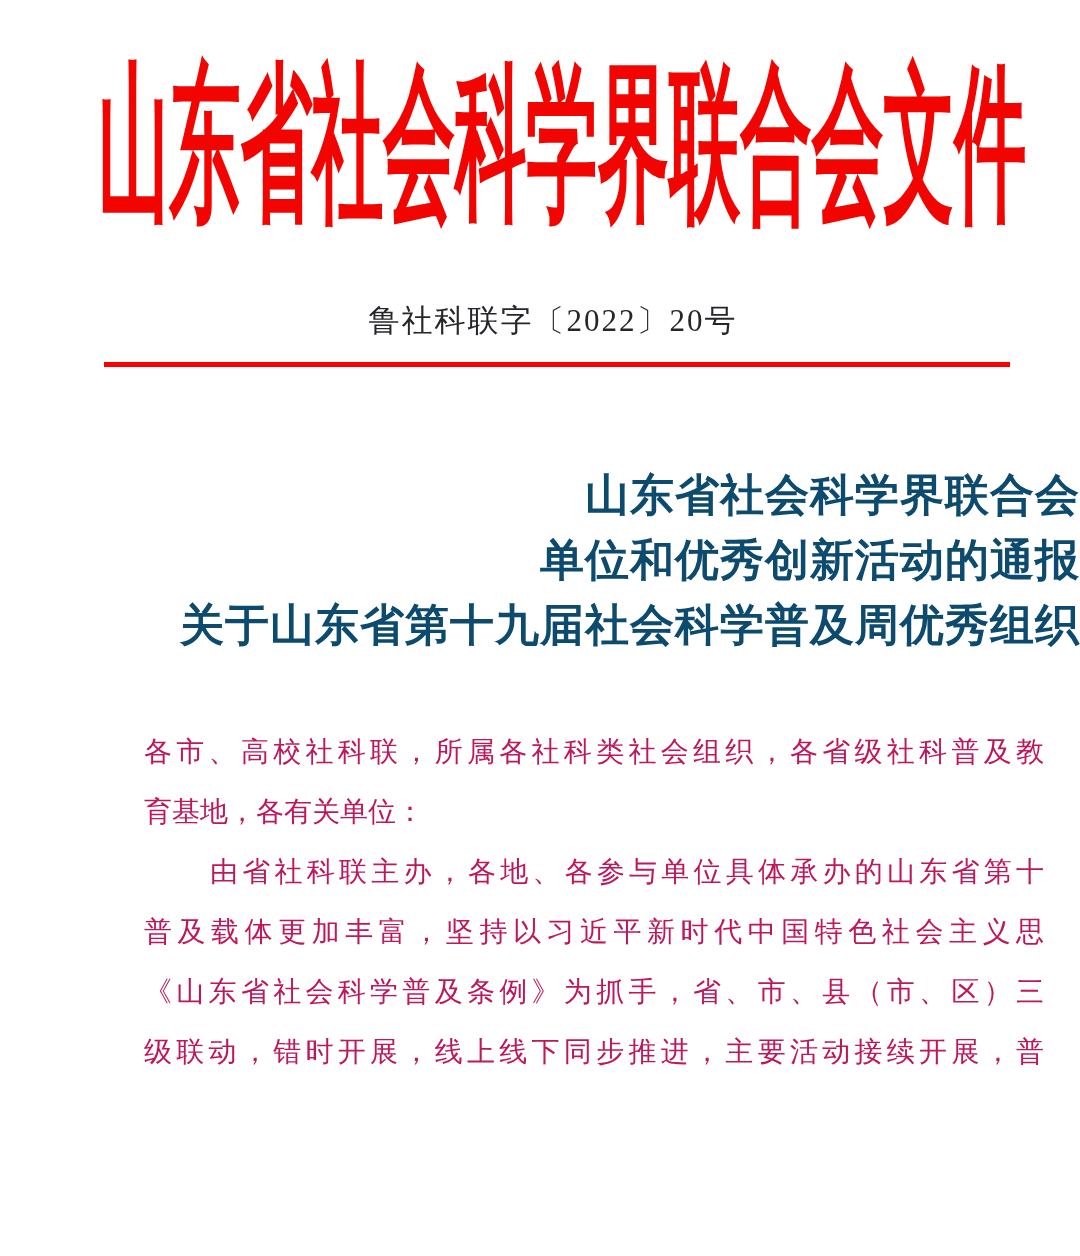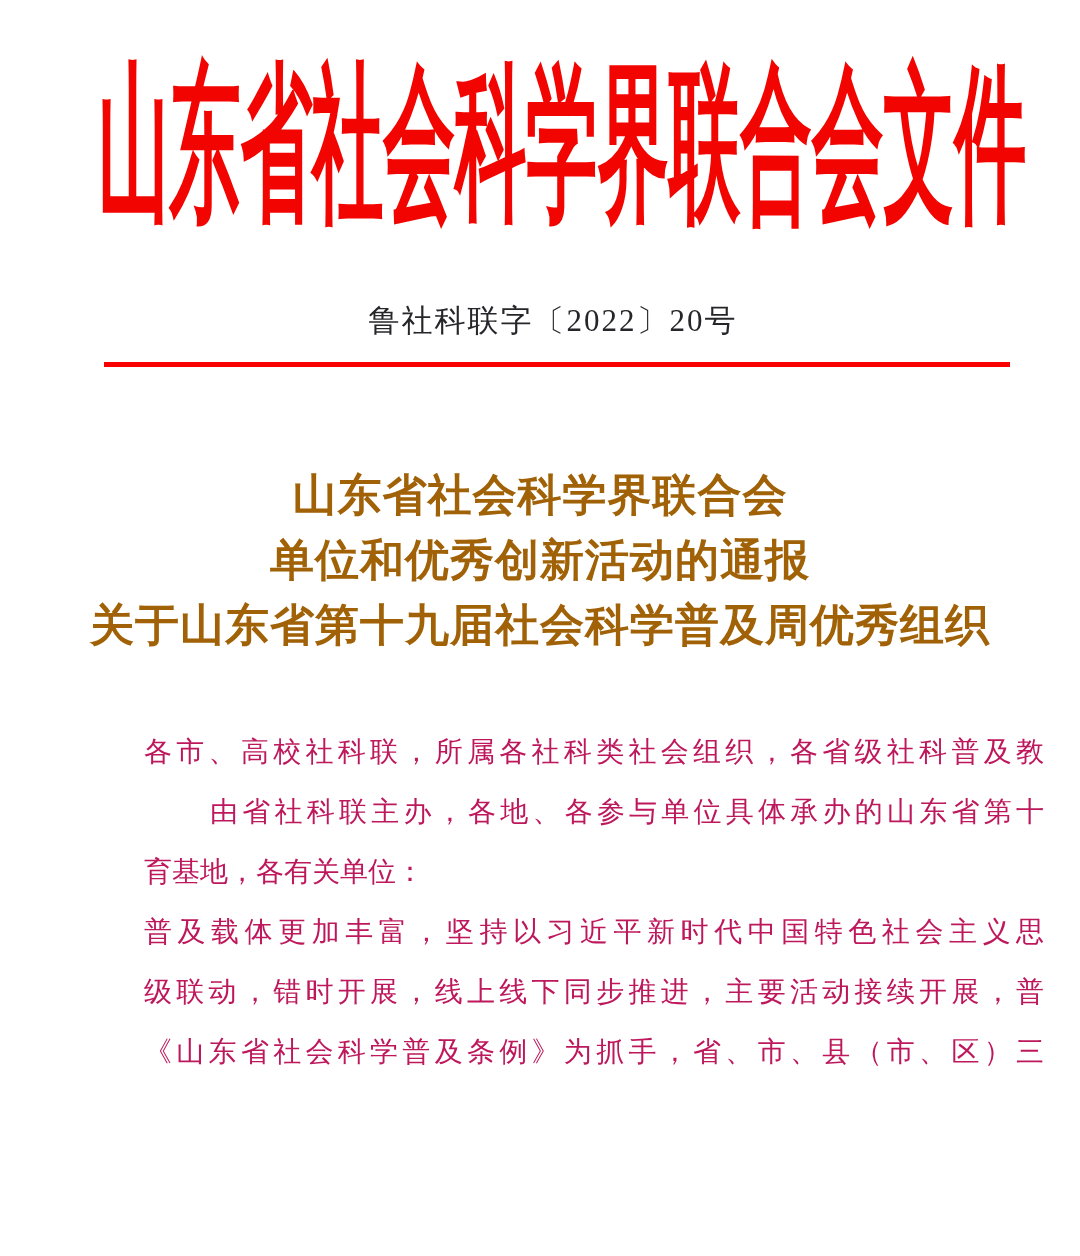--- a/index.html
+++ b/index.html
@@ -64,26 +64,26 @@
     height: 5px;
     background: #fb0000;
   }
 
   
   .title-block {
     position: absolute;
     top: 463px;
     left: 0;
     width: 1080px;
-    text-align: center;
+    text-align: right;
     font-size: 44px;
     font-weight: bold;
     line-height: 65px;
     letter-spacing: 1px;
-    color: #a16207;
+    color: #0c4a6e;
   }
 
   
   .body-block {
     position: absolute;
     top: 722px;
     left: 108px;
     width: 900px;
     font-size: 28px;
     line-height: 60px;
@@ -118,20 +118,20 @@
   <div class="red-rule"></div>
 
   <div class="title-block">
     <div class="title-line">山东省社会科学界联合会</div>
     <div class="title-line">单位和优秀创新活动的通报</div>
     <div class="title-line">关于山东省第十九届社会科学普及周优秀组织</div>
   </div>
 
   <div class="body-block">
     <div class="bl j">各市、高校社科联，所属各社科类社会组织，各省级社科普及教</div>
+    <div class="bl">育基地，各有关单位：</div>
     <div class="bl j indent">由省社科联主办，各地、各参与单位具体承办的山东省第十</div>
-    <div class="bl">育基地，各有关单位：</div>
     <div class="bl j">普及载体更加丰富，坚持以习近平新时代中国特色社会主义思</div>
+    <div class="bl j">《山东省社会科学普及条例》为抓手，省、市、县（市、区）三</div>
     <div class="bl j">级联动，错时开展，线上线下同步推进，主要活动接续开展，普</div>
-    <div class="bl j">《山东省社会科学普及条例》为抓手，省、市、县（市、区）三</div>
   </div>
 
 </div>
 
 </body></html>

